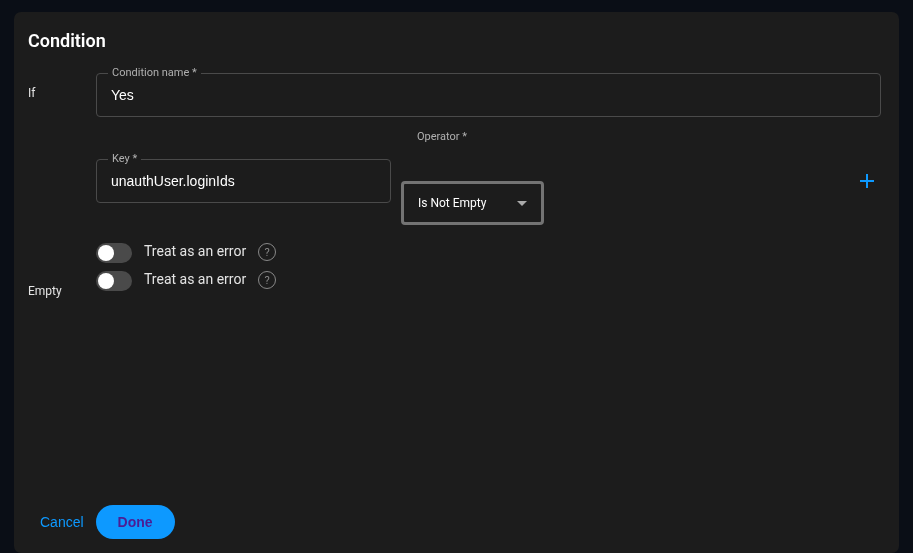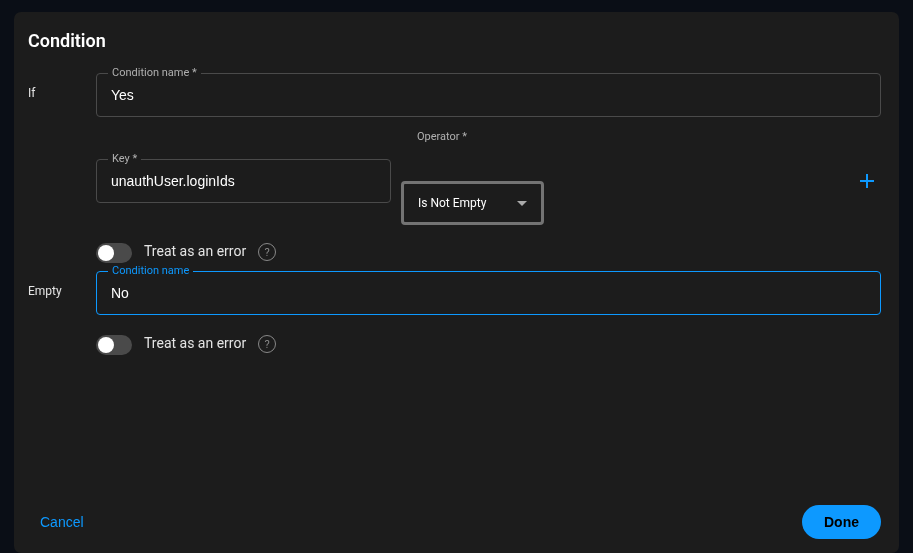--- a/index.html
+++ b/index.html
@@ -163,38 +163,37 @@
     color: #0d99ff;
     font-size: 13px;
     font-weight: 600;
     cursor: pointer;
     margin: 18px 0 22px 8px;
     display: inline-block;
   }
   .footer {
     margin-top: auto;
     display: flex;
-    justify-content: space-between;
-    gap: 14px;
+    justify-content: flex-start;
     align-items: center;
     padding-top: 16px;
   }
   .btn-cancel {
     background: transparent;
     border: none;
     color: #0d99ff;
     font-size: 14px;
     font-weight: 500;
     padding: 8px 12px;
     cursor: pointer;
   }
   .btn-done {
     background: #0d99ff;
     border: none;
-    color: #000000;
+    color: #4c1d95;
     font-size: 14px;
     font-weight: 600;
     padding: 9px 22px;
     border-radius: 18px;
     cursor: pointer;
   }
   .chevron {
     width: 0;
     height: 0;
     border-left: 5px solid transparent;
@@ -249,24 +248,20 @@
       </div>
 
     </div>
   </div>
 
 
   <div class="row">
     <div class="section-label">Empty</div>
     <div class="section-body">
 
-      <div class="field-wrap">
-        <span class="floating-label" style="color:#0d99ff">Condition name</span>
-        <input class="text-input focused" value="No" style="">
-      </div>
 
       <div class="toggle-row">
         <div class="toggle">
           <div class="toggle-knob"></div>
         </div>
         <span class="toggle-label">Treat as an error</span>
         <span class="help-icon">?</span>
       </div>
 
     </div>

